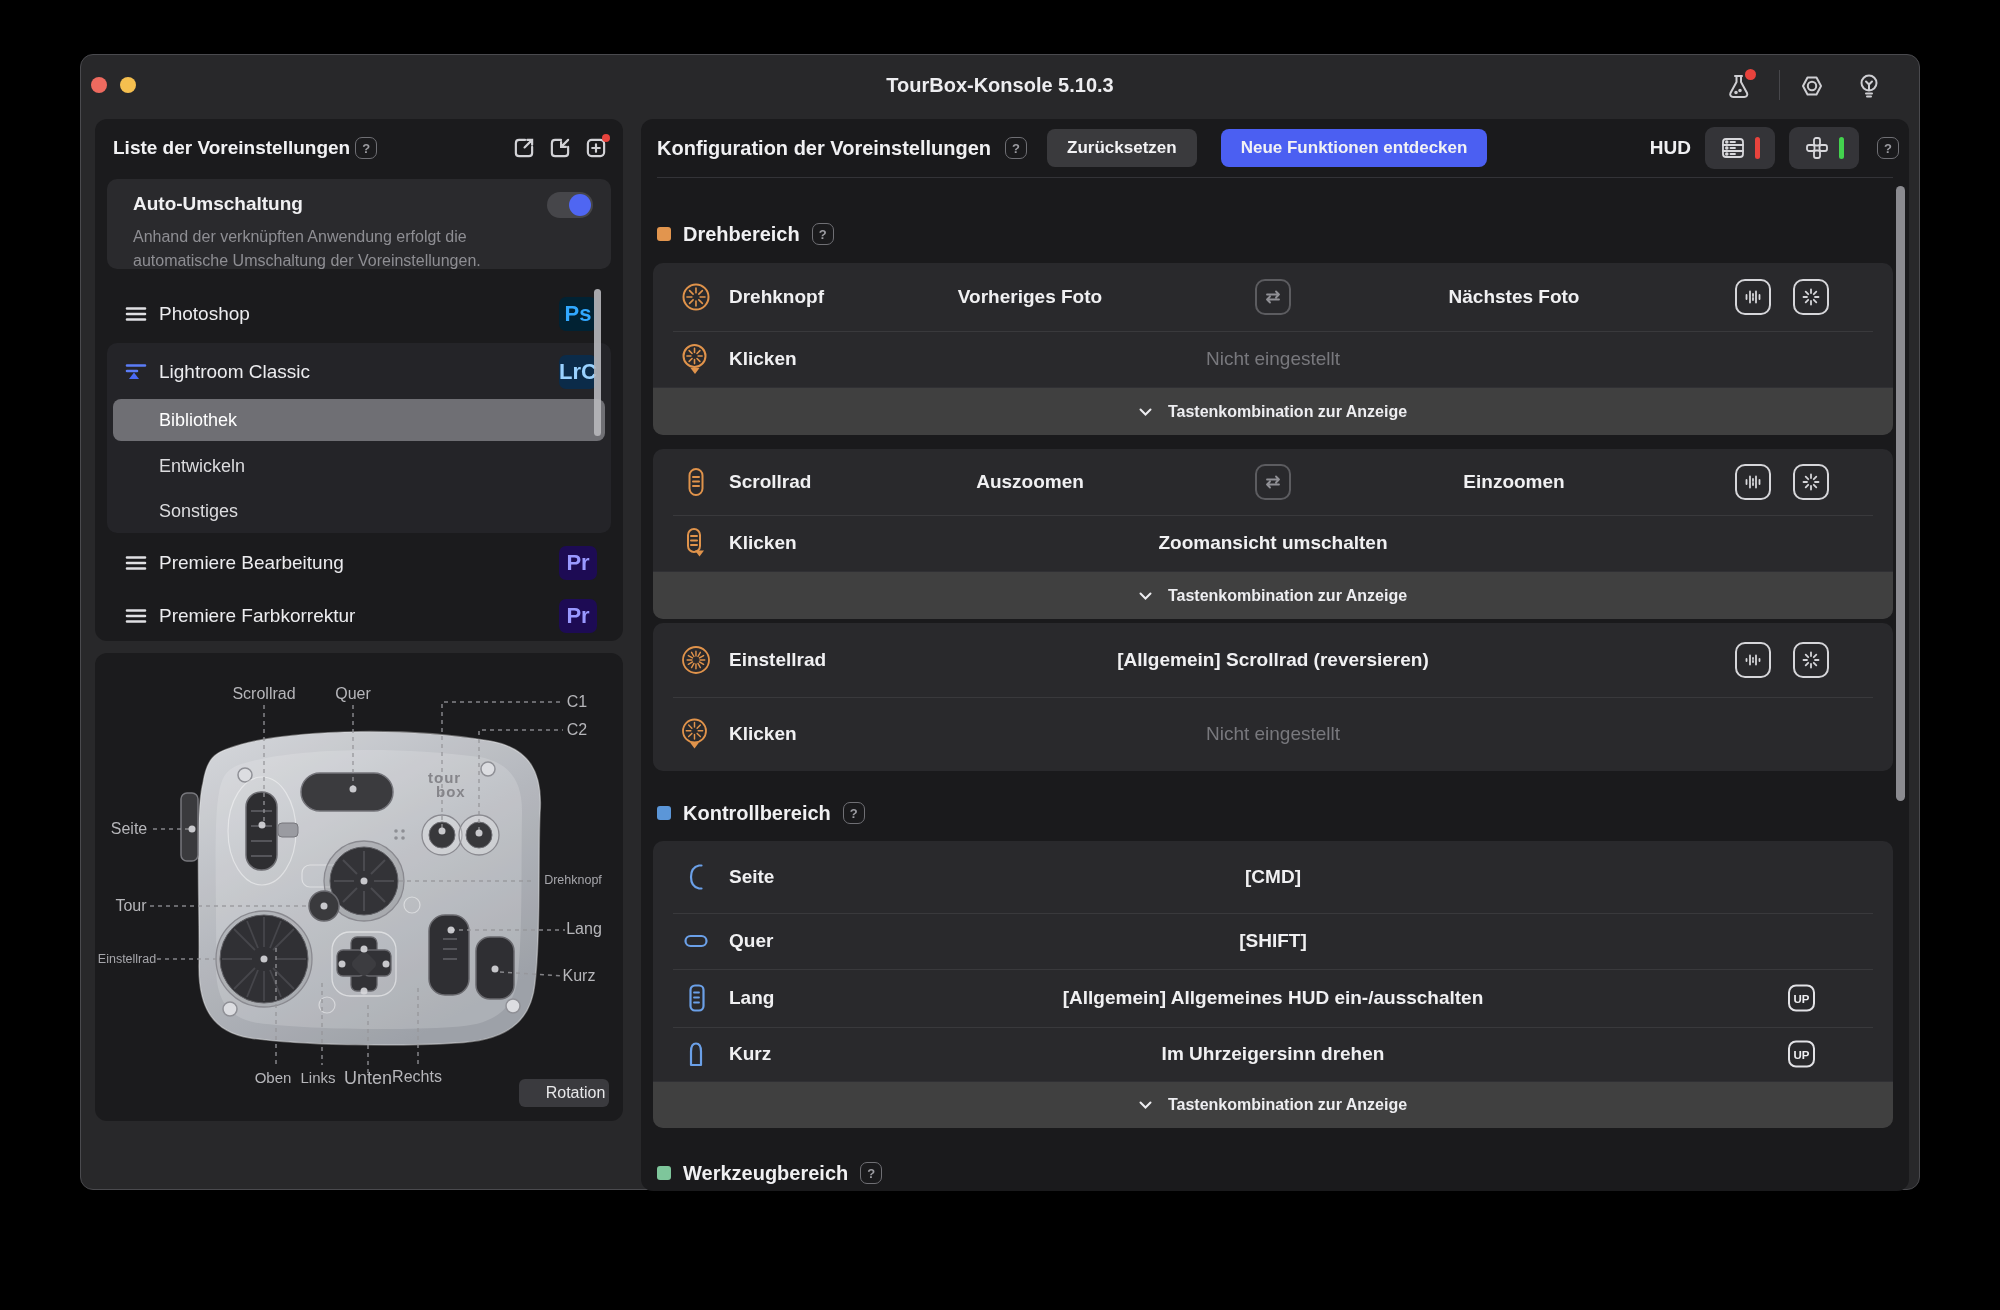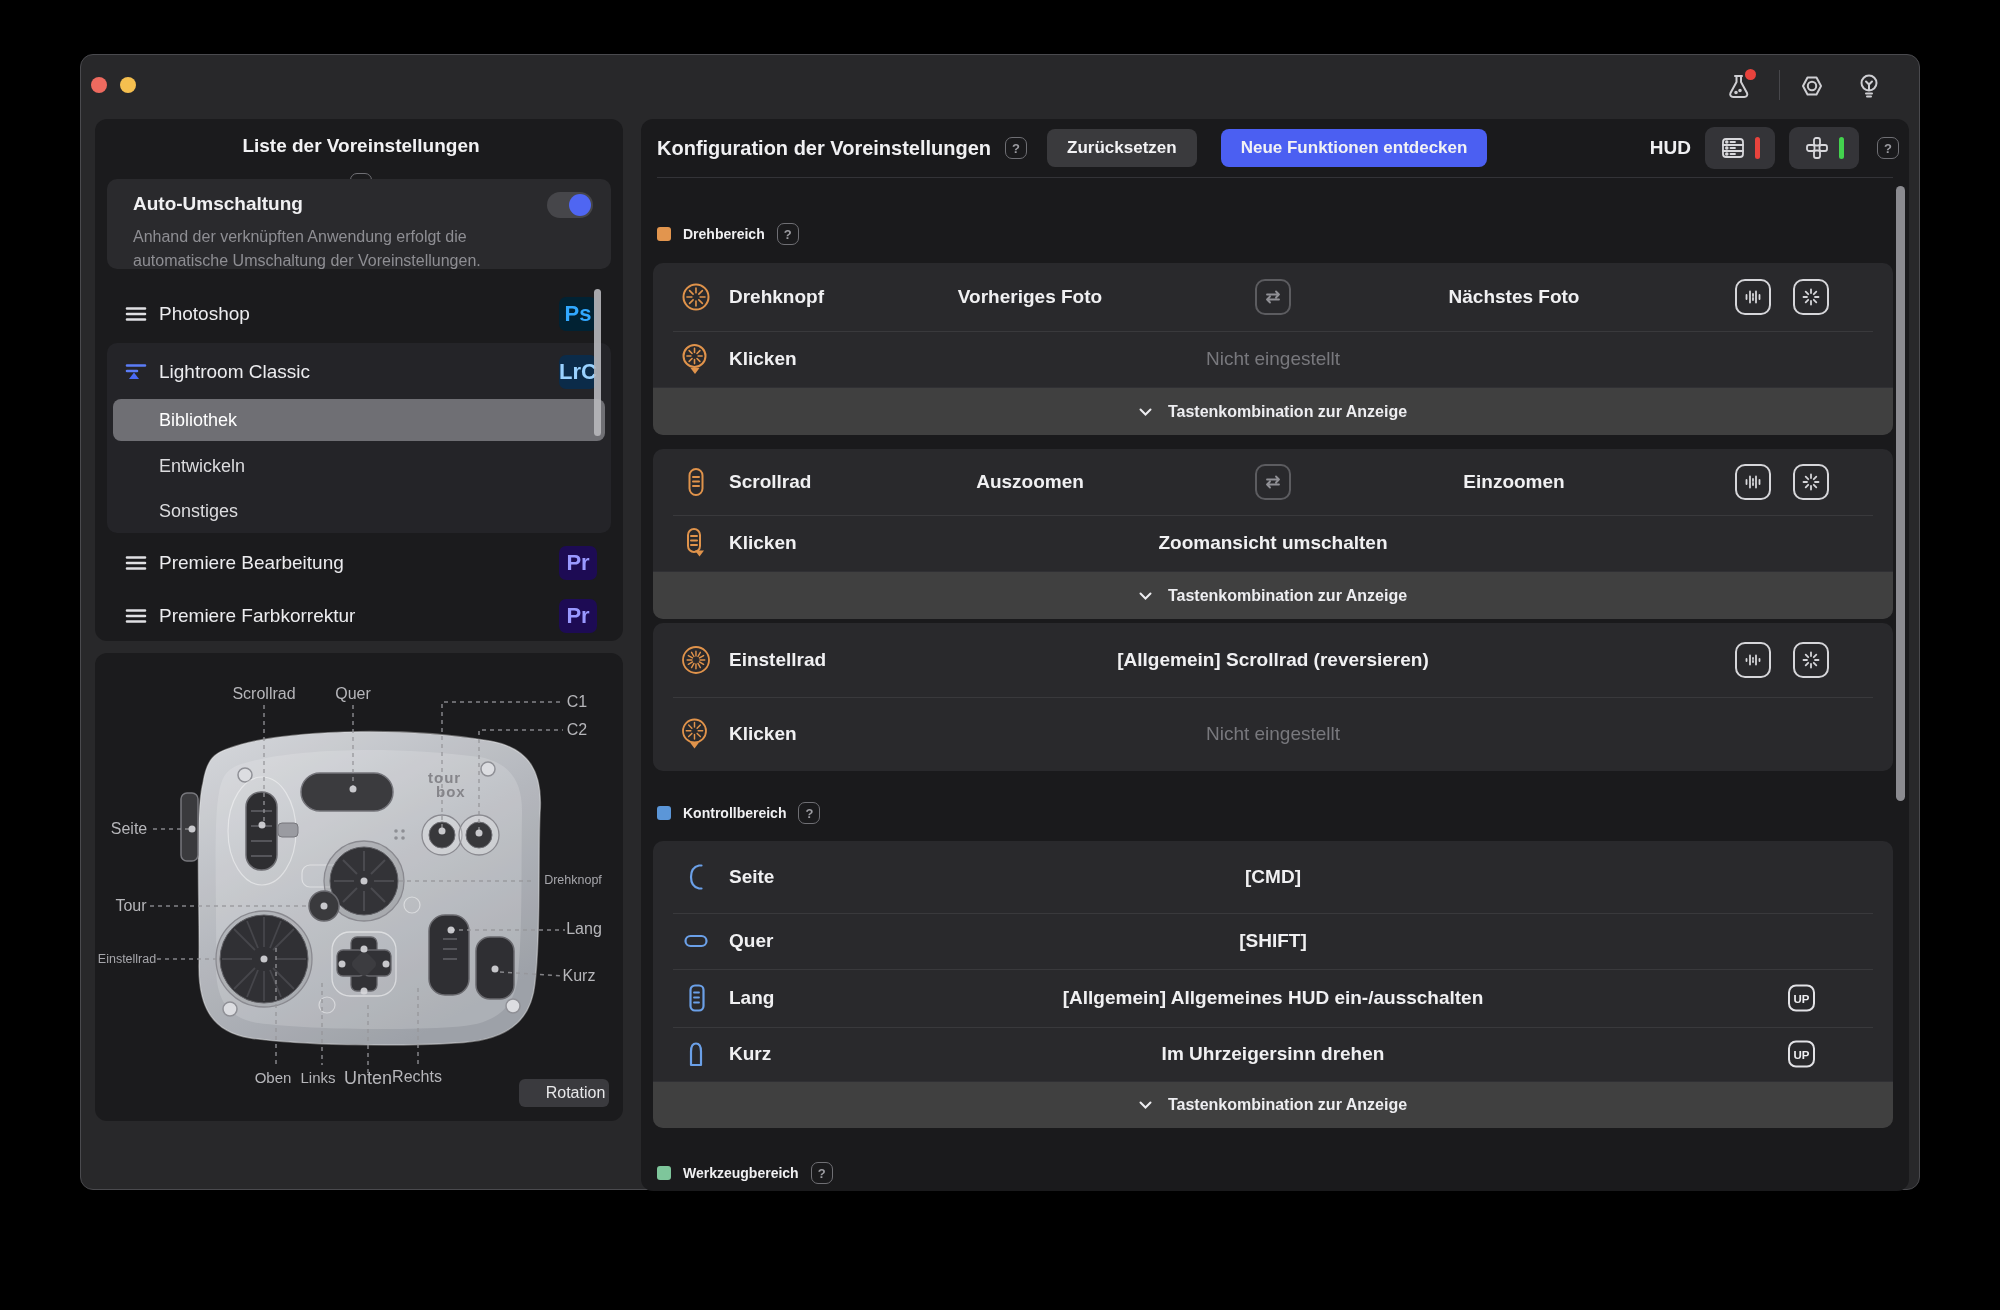--- a/index.html
+++ b/index.html
@@ -15,21 +15,21 @@
   .tb-btn{position:absolute;top:12px;width:38px;height:38px;display:flex;align-items:center;justify-content:center;color:#cfcfd3;}
   .tb-div{position:absolute;top:15px;width:1px;height:30px;background:#47474b;}
   .notif-dot{position:absolute;top:2px;right:2px;width:11px;height:11px;border-radius:50%;}
   
   .panel{position:absolute;background:#1b1b1d;border-radius:12px;}
   .help{display:inline-flex;width:22px;height:22px;border:1.5px solid #6f6f74;border-radius:7px;
         align-items:center;justify-content:center;font-size:13px;font-weight:700;color:#9c9ca1;flex:0 0 auto;}
   .toggle{position:relative;width:46px;height:26px;border-radius:13px;background:#46464a;}
   .toggle .knob{position:absolute;top:2px;right:2px;width:22px;height:22px;border-radius:50%;}
   
-  .sp-head{position:absolute;left:18px;top:16px;right:14px;height:26px;display:flex;align-items:center;gap:16px;flex-direction:column;}
+  .sp-head{position:absolute;left:18px;top:16px;right:14px;height:26px;display:flex;align-items:center;gap:5px;}
   .sp-title{font-size:19px;font-weight:700;color:#f2f2f4;}
   .sp-tools{margin-left:auto;display:flex;gap:10px;}
   .sp-tool{position:relative;width:26px;height:26px;color:#d2d2d6;display:flex;align-items:center;justify-content:center;}
   .auto-card{position:absolute;left:12px;top:60px;width:504px;height:90px;background:#2a2a2d;border-radius:10px;}
   .auto-label{position:absolute;left:26px;top:14px;font-size:19px;font-weight:700;}
   .auto-desc{position:absolute;left:26px;top:46px;width:430px;font-size:16px;line-height:24px;color:#8e8e93;}
   .auto-card .toggle{position:absolute;right:18px;top:13px;}
   .prow{position:absolute;left:12px;width:504px;height:44px;}
   .prow .ham{position:absolute;left:18px;top:50%;transform:translateY(-50%);}
   .prow .plabel{position:absolute;left:52px;top:50%;transform:translateY(-50%);font-size:19px;color:#ececef;}
@@ -59,21 +59,21 @@
        padding:0 20px;color:#f2f2f4;}
   .btn.gray{background:#3a3a3d;}
   .btn.blue{margin-left:10px;}
   .hud-lbl{margin-left:auto;font-size:19px;font-weight:700;}
   .hud-btn{position:relative;width:70px;height:42px;background:#343438;border-radius:9px;display:flex;align-items:center;
            justify-content:center;gap:9px;color:#d8d8dc;}
   .ind{width:5px;height:22px;border-radius:2.5px;}
   .mdiv{position:absolute;top:58px;left:16px;right:16px;height:1px;background:#333337;}
   .sect{position:absolute;left:16px;height:24px;display:flex;align-items:center;gap:12px;}
   .sq{width:14px;height:14px;border-radius:3px;}
-  .sect-label{font-size:14px;font-weight:700;}
+  .sect-label{font-size:20px;font-weight:700;}
   .card{position:absolute;left:12px;width:1240px;background:#29292c;border-radius:10px;}
   .crow{position:absolute;left:0;right:0;}
   .ric{position:absolute;left:26px;top:50%;transform:translateY(-50%);width:34px;height:34px;color:#e0934b;}
   .ric.blue{color:#6ba0e8;width:30px;height:30px;left:28px;}
   .rlabel{position:absolute;left:76px;top:50%;transform:translateY(-50%);font-size:19px;font-weight:700;}
   .rval{position:absolute;top:50%;font-size:19px;font-weight:700;white-space:nowrap;}
   .v-left{left:377px;transform:translate(-50%,-50%);}
   .v-center{left:620px;transform:translate(-50%,-50%);}
   .v-right{left:861px;transform:translate(-50%,-50%);}
   .muted{color:#78787d;font-weight:400;}
@@ -93,20 +93,21 @@
 </style>
 </head>
 <body>
 
 <div class="stage">
 <div class="window">
 
   <div class="titlebar">
     <span class="tlight" style="left: 10px; background-color: rgb(238, 106, 95);"></span>
     <span class="tlight" style="left: 39px; background-color: rgb(245, 191, 79);"></span>
+    <div class="win-title">TourBox-Konsole 5.10.3</div>
     <div class="tb-btn" style="right:161px;">
       <svg width="28" height="28" viewBox="0 0 28 28" fill="none" stroke="currentColor" stroke-width="2" stroke-linecap="round">
         <path d="M10,4 H17 M11.5,4 V10 L5.5,21 C4.6,23 5.8,25 8.2,25 H19.3 C21.7,25 22.9,23 22,21 L16,10 V4"></path>
         <circle cx="11" cy="20.5" r="0.8" fill="currentColor"></circle>
             <circle cx="15" cy="18.5" r="0.8" fill="currentColor"></circle>
       </svg>
       <span class="notif-dot" style="background-color: rgb(232, 67, 61);"></span>
     </div>
     <div class="tb-div" style="right:139px;"></div>
     <div class="tb-btn" style="right:88px;">

